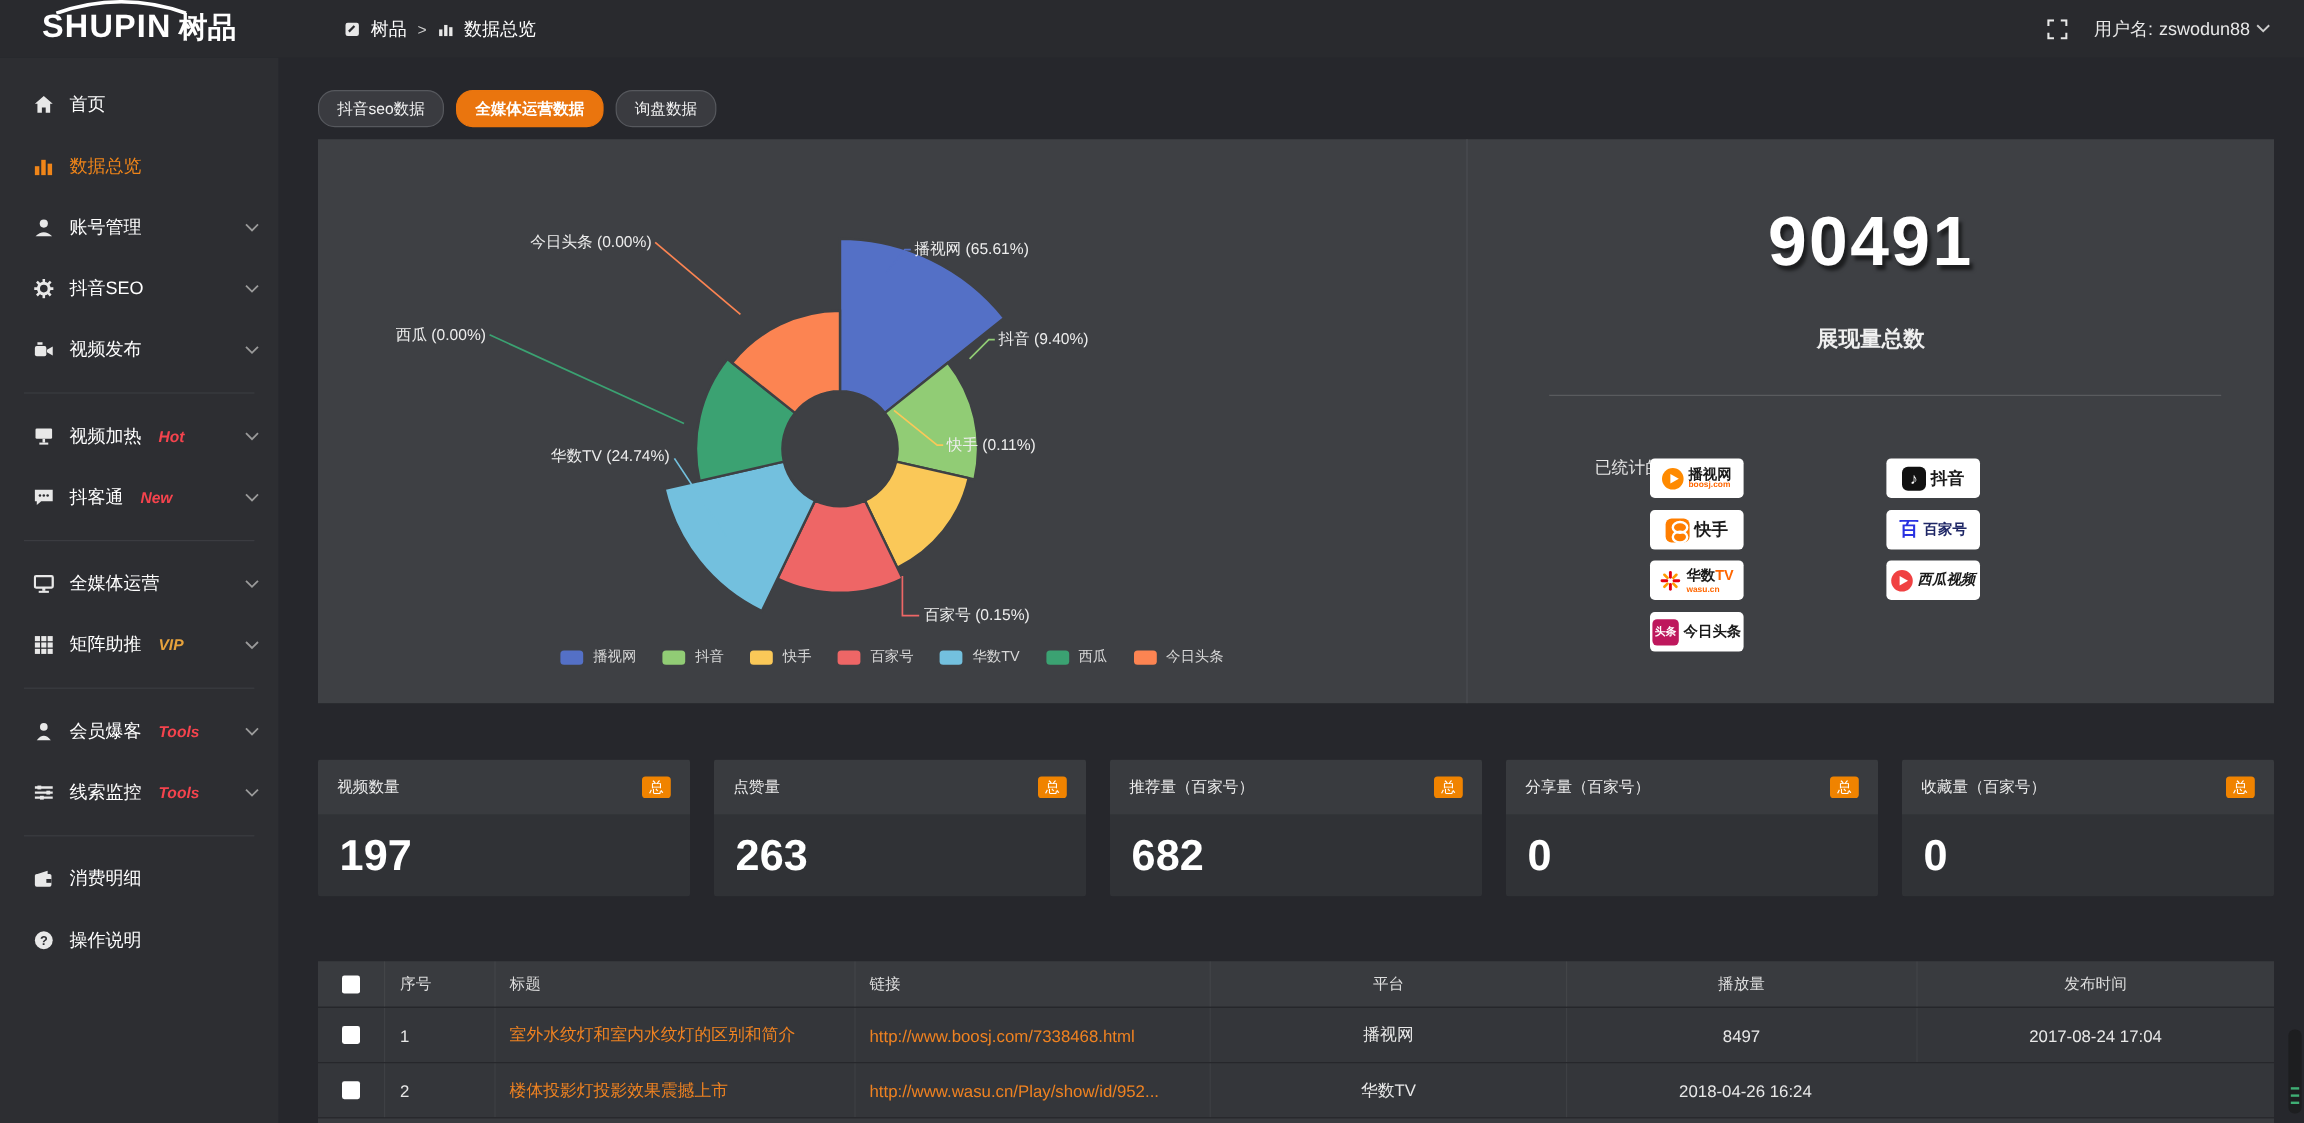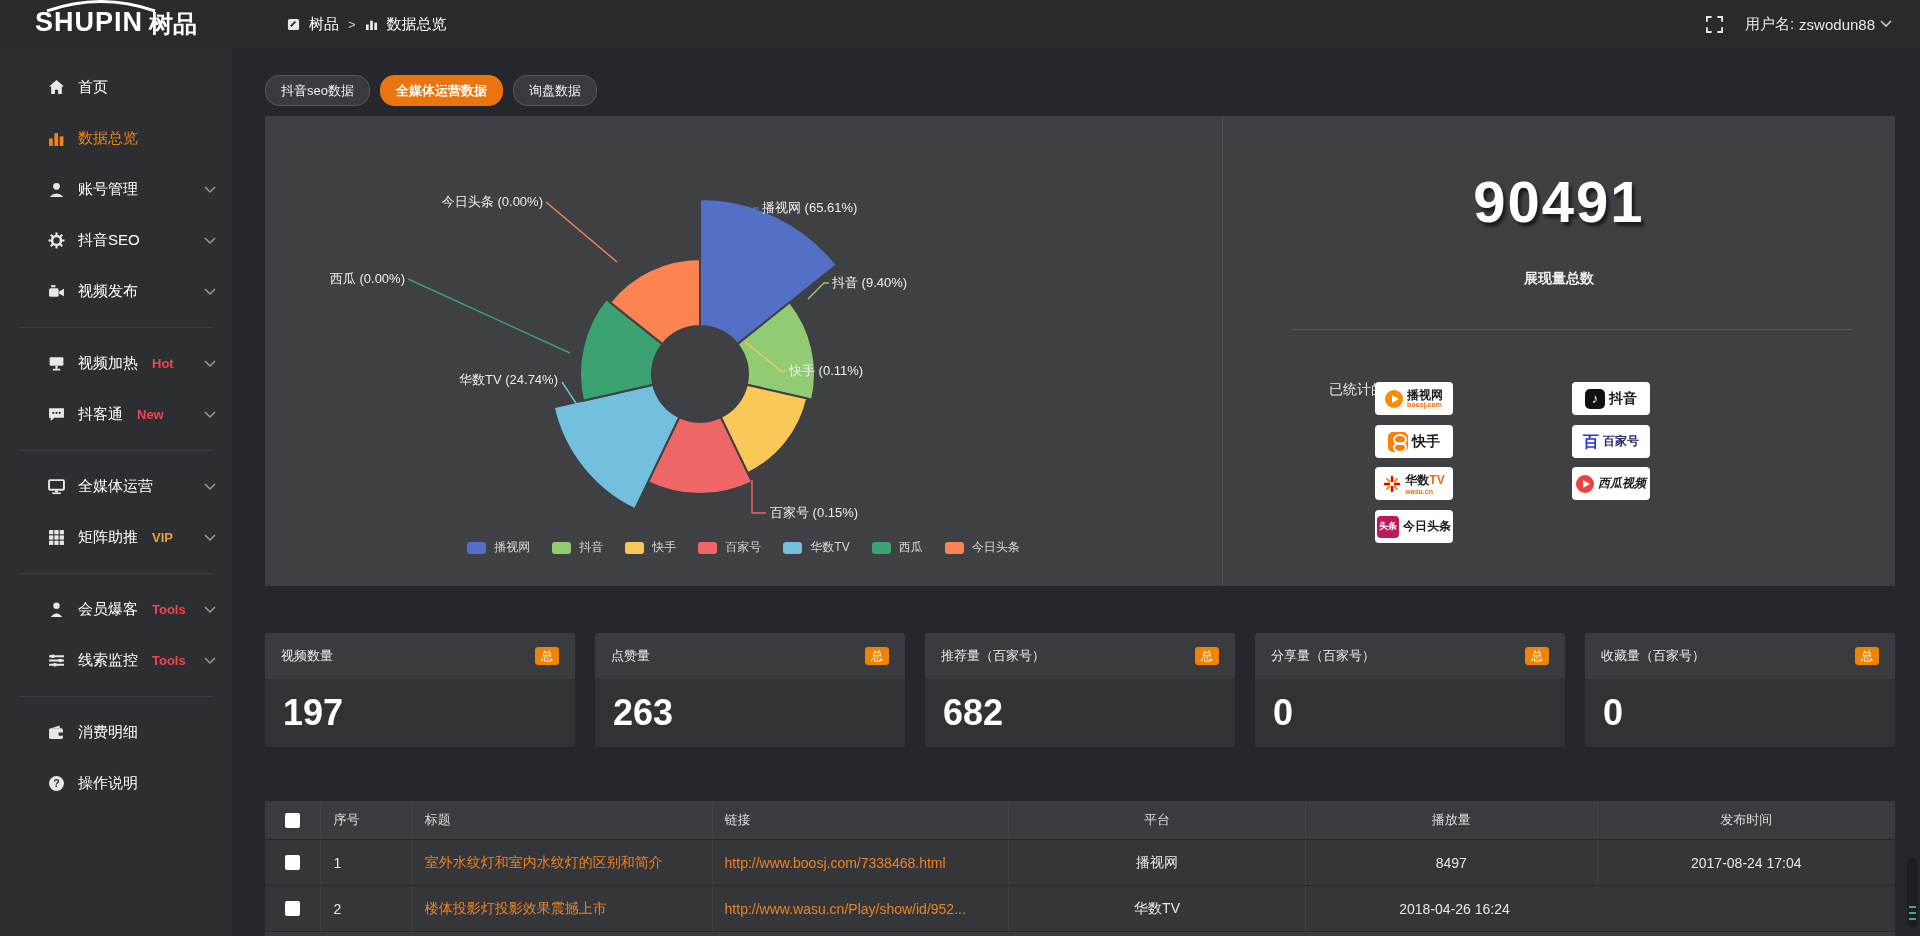--- a/index.html
+++ b/index.html
@@ -15,23 +15,23 @@
   .breadcrumb { display:flex; align-items:center; gap:9px; margin-left:55px; font-size:15px; color:#fff;}
   .bc-ico { width:13px; height:13px; display:inline-block;}
   .bc-sep { color:#cfcfcf; font-size:13px;}
   .topbar-right { margin-left:auto; display:flex; align-items:center; gap:22px; padding-right:28px; font-size:15px;}
   .fullscreen { width:17px; height:17px; cursor:pointer;}
   .user-wrap { display:flex; align-items:center; gap:5px; cursor:pointer;}
 
   
   .layout { display:flex; height:888px; }
   .sidebar { width:232px; background:#2d2e32; padding-top:14px; flex:none;}
-  .side-item { height:51px; display:flex; align-items:center; padding:0 16px 0 28px; font-size:15px; color:#fff; cursor:pointer;margin-left:20px;}
+  .side-item { height:51px; display:flex; align-items:center; padding:0 16px 0 28px; font-size:15px; color:#fff; cursor:pointer;}
   .side-item .sico { width:17px; height:17px; margin-right:13px; flex:none;}
-  .side-item .badge-txt { margin-left:14px; font-size:13px; font-weight:bold; color:#f4434d;}
+  .side-item .badge-txt { margin-left:14px; font-size:13px; font-weight:bold; font-style:italic; color:#f4434d;}
   .side-item .badge-vip { color:#e6a23c;}
   .side-item .chev { margin-left:auto; }
   .side-item.active { color:#f08519; }
   .side-div { border-top:1px solid #3b3c41; margin:10px 20px;}
 
   .main { flex:1; padding:0 25px 0 33px; }
 
   
   .tabs { display:flex; gap:10px; margin-top:27px;}
   .tab { height:31px; padding:0 15px; display:flex; align-items:center; font-size:13px; color:#f2f2f2;
@@ -41,21 +41,21 @@
   
   .chart-panel { margin-top:10px; height:470px; background:#3e4044; display:flex; }
   .chart-left { width:957px; position:relative; flex:none;}
   .chart-left svg.pie { position:absolute; left:0; top:0;}
   .legend { position:absolute; left:0; right:0; top:423px; display:flex; justify-content:center; gap:22px; align-items:center;}
   .lg-item { display:flex; align-items:center; gap:8px; font-size:12px; color:#d8d8d8; cursor:pointer;}
   .lg-sw { width:19px; height:12px; border-radius:3px; display:inline-block;}
   .chart-right { flex:1; border-left:1px solid #4b4d51; position:relative;}
   .big-num { position:absolute; left:0; right:0; top:52px; text-align:center; font-size:58px; font-weight:bold; color:#fff;
              letter-spacing:2px; text-shadow:3px 4px 3px rgba(0,0,0,.55);}
-  .big-cap { position:absolute; left:0; right:0; top:154px; text-align:center; font-size:14px; font-weight:bold; color:#efefef;}
+  .big-cap { position:absolute; left:0; right:0; top:154px; text-align:center; font-size:18px; font-weight:bold; color:#efefef;}
   .sum-hr { position:absolute; top:213px; left:68px; width:560px; border-top:1px solid rgba(255,255,255,.14);}
   .plat-label { position:absolute; top:233px; left:106px; font-size:14px; color:#e8e8e8;margin-top:32px;}
   .pbadge { position:absolute; width:78px; height:33px; background:#fff; border-radius:4px; display:flex;
             align-items:center; justify-content:center; gap:4px; overflow:hidden;}
   .pb-name { font-size:12px; font-weight:bold; color:#1a1a1a; white-space:nowrap;}
   .pb-col { display:flex; flex-direction:column; align-items:flex-start; line-height:1.05;}
   .pb-sub { font-size:7px; color:#f60; font-weight:bold;}
   .mark-dy { width:20px; height:20px; background:#111; border-radius:5px; color:#fff; font-size:13px;
              display:flex; align-items:center; justify-content:center;}
   .mark-ks { width:20px; height:20px; background:#ff7e00; border-radius:5px; position:relative;}

